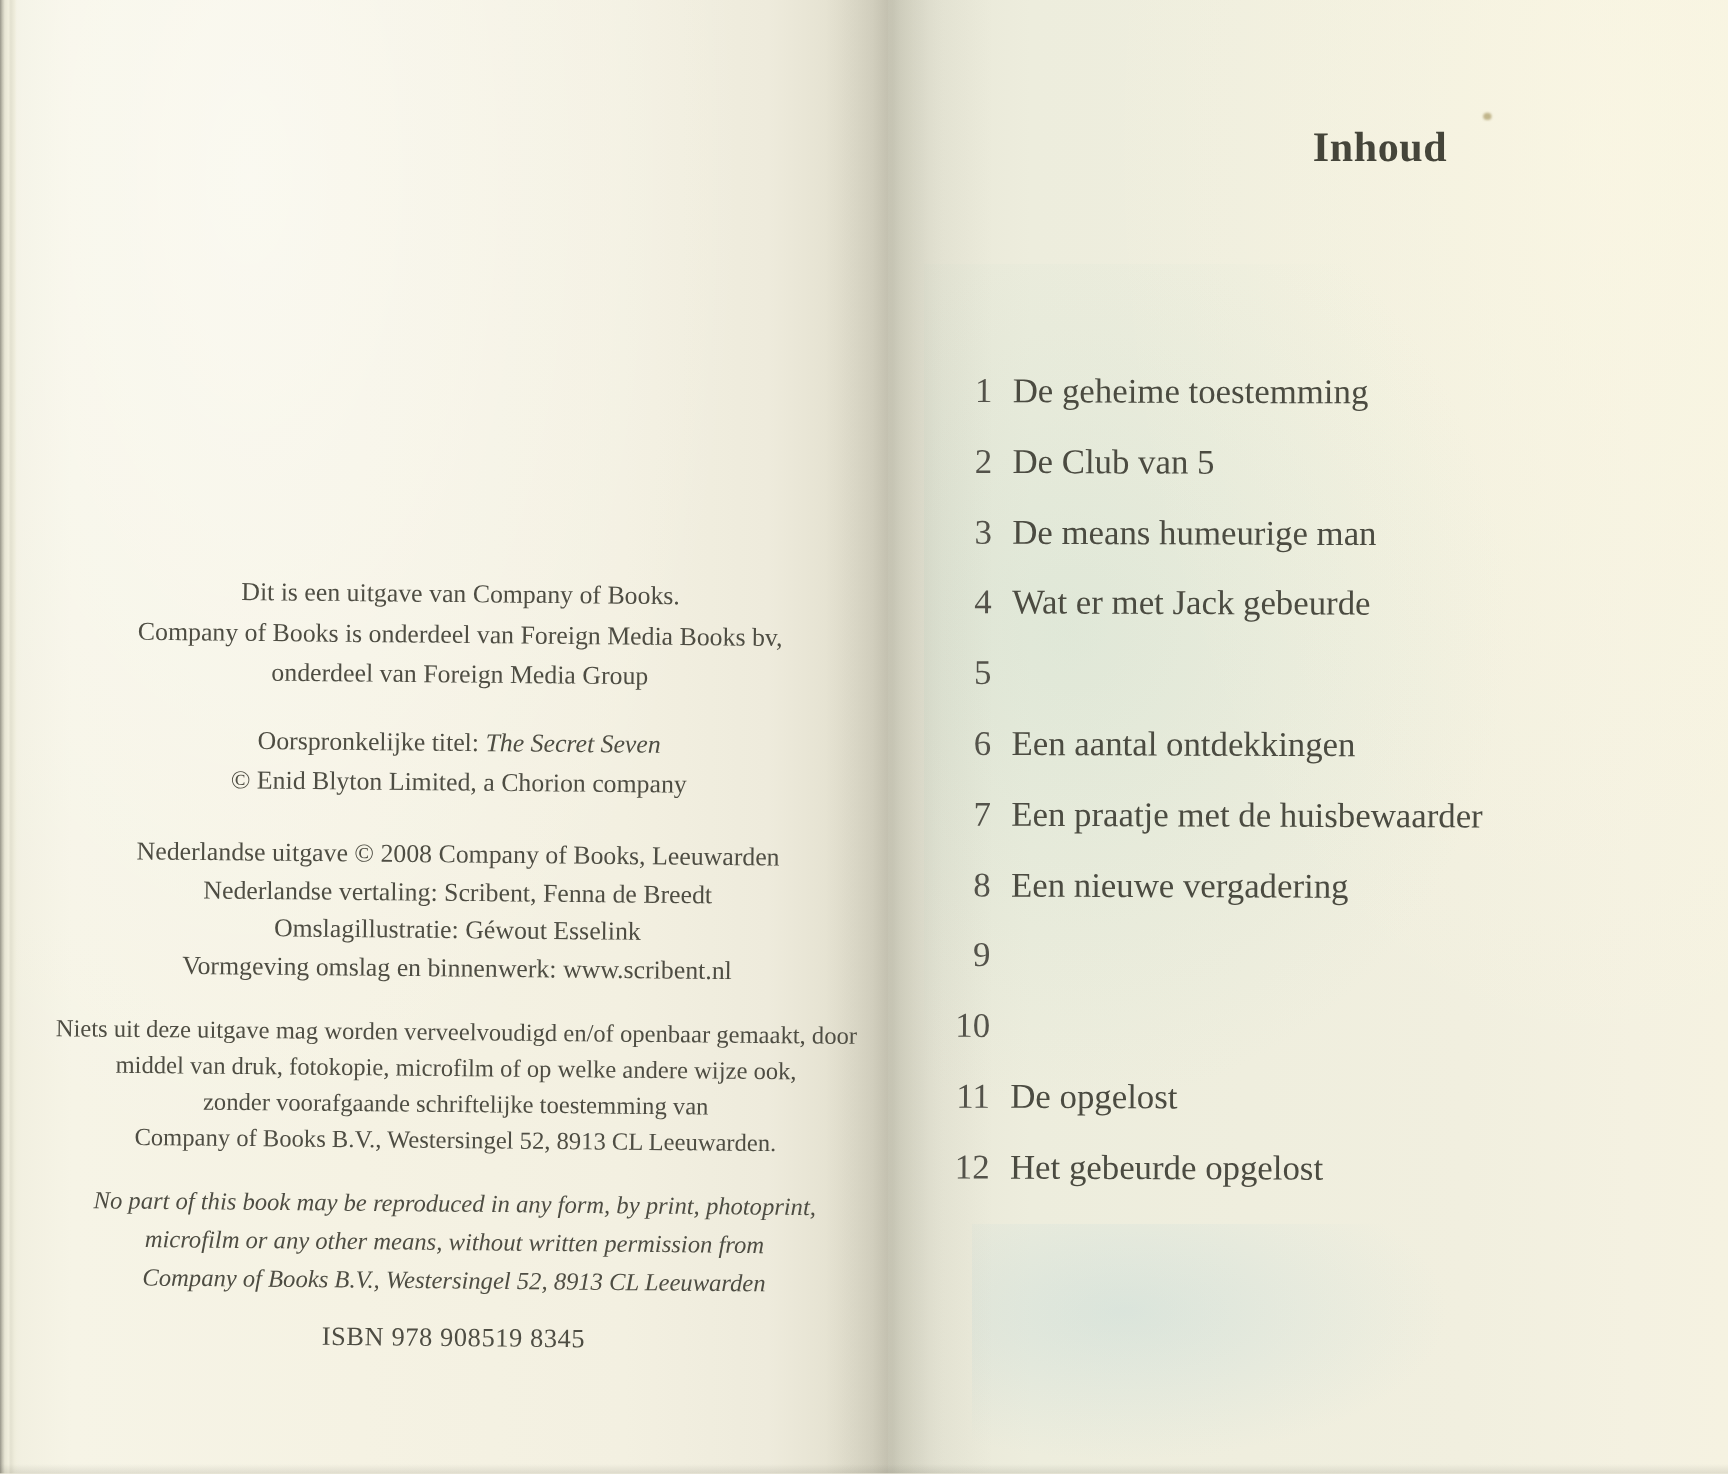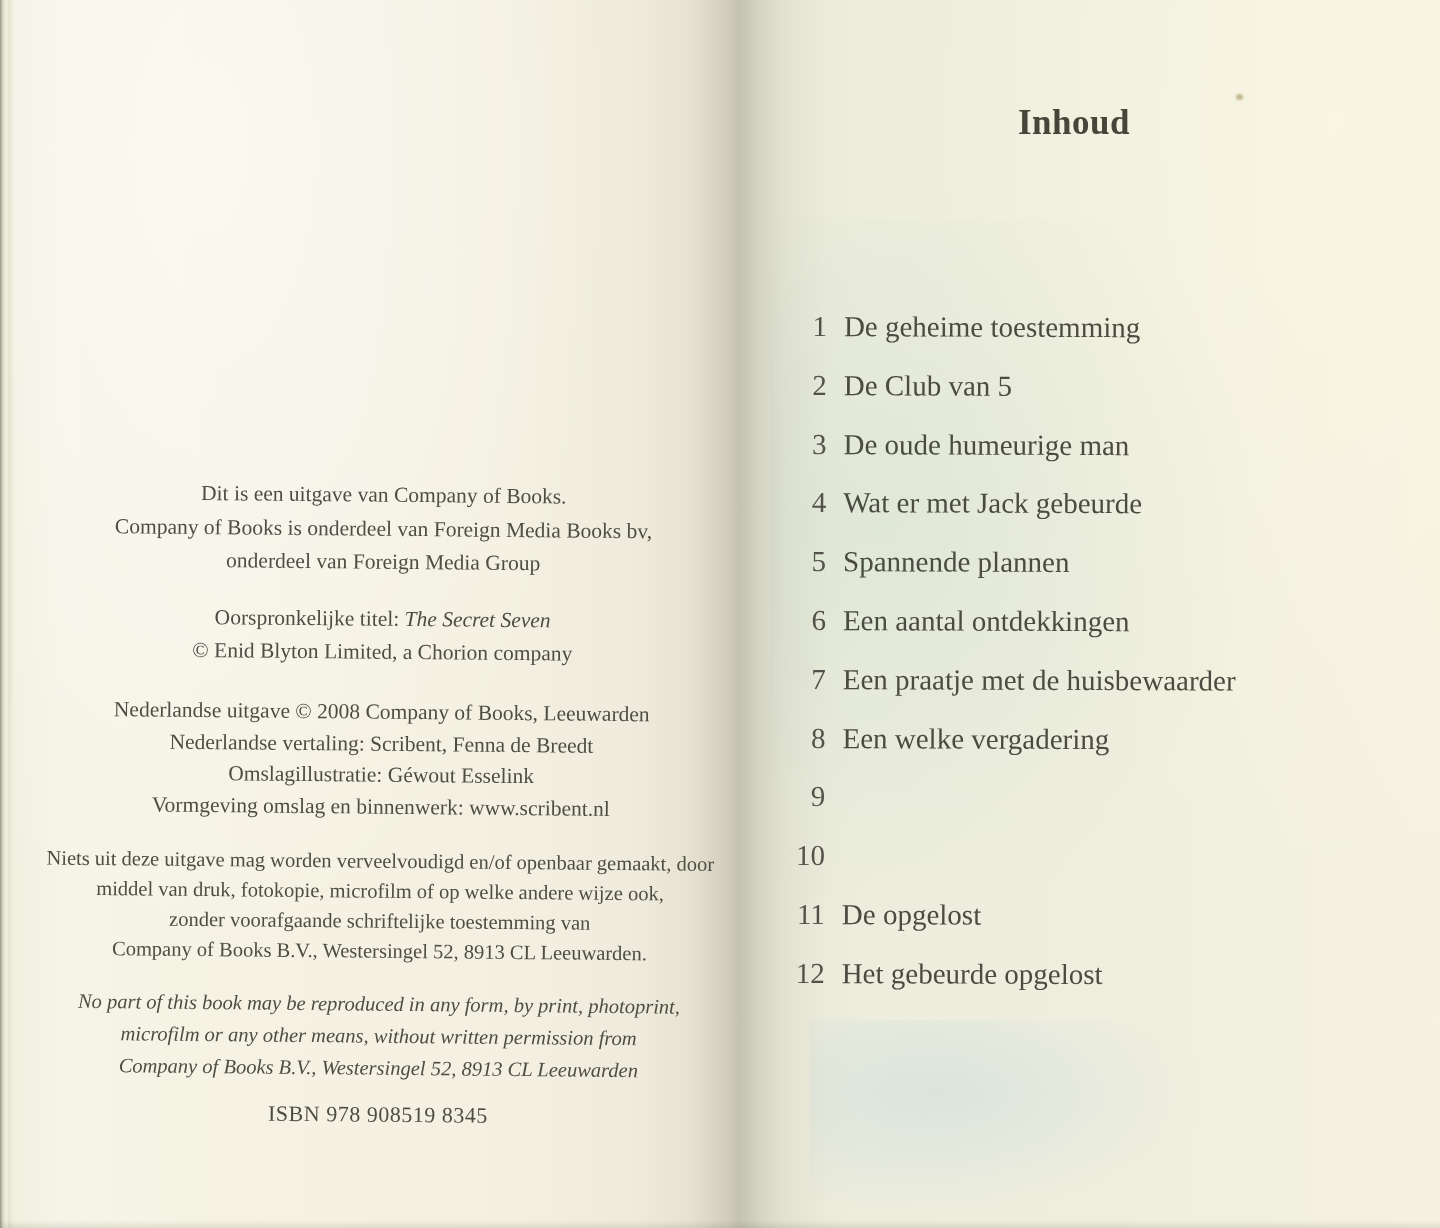--- a/index.html
+++ b/index.html
@@ -71,21 +71,21 @@
   .blk-publisher{top:479px;font-size:21.5px;line-height:33.5px;}
   .blk-original {top:603px;font-size:21.5px;line-height:33px;}
   .blk-edition  {top:697px;font-size:21.5px;line-height:31.5px;}
   .blk-nl       {top:846px;font-size:20.5px;line-height:30px;}
   .blk-en       {top:988px;font-size:20.5px;line-height:32px;font-style:italic;}
   .blk-isbn     {top:1102px;font-size:22px;letter-spacing:0.5px;}
   .italic{font-style:italic;}
   
   .toc-title{
     position:absolute;left:1018px;top:103px;width:264px;z-index:2;
-    text-align:left;font-size:35px;font-weight:bold;color:#45453a;
+    text-align:center;font-size:35px;font-weight:bold;color:#45453a;
     letter-spacing:0.5px;
   }
   .toc-list{
     position:absolute;left:788px;top:310px;width:560px;z-index:2;
     color:#4b4b41;font-size:29px;
     transform:rotate(0.2deg);transform-origin:0 0;
   }
   .toc-row{display:flex;align-items:baseline;height:58.8px;}
   .toc-num{width:39px;text-align:right;flex:none;color:#53524a;}
   .toc-chapter{margin-left:17px;white-space:nowrap;}
@@ -148,41 +148,40 @@
     <div class="toc-row">
       <span class="toc-num">1</span>
       <span class="toc-chapter">De geheime toestemming</span>
     </div>
     <div class="toc-row">
       <span class="toc-num">2</span>
       <span class="toc-chapter">De Club van 5</span>
     </div>
     <div class="toc-row">
       <span class="toc-num">3</span>
-      <span class="toc-chapter">De oude humeurige man</span>
+      <span class="toc-chapter">De means humeurige man</span>
     </div>
     <div class="toc-row">
       <span class="toc-num">4</span>
       <span class="toc-chapter">Wat er met Jack gebeurde</span>
     </div>
     <div class="toc-row">
       <span class="toc-num">5</span>
-      <span class="toc-chapter">Spannende plannen</span>
     </div>
     <div class="toc-row">
       <span class="toc-num">6</span>
       <span class="toc-chapter">Een aantal ontdekkingen</span>
     </div>
     <div class="toc-row">
       <span class="toc-num">7</span>
       <span class="toc-chapter">Een praatje met de huisbewaarder</span>
     </div>
     <div class="toc-row">
       <span class="toc-num">8</span>
-      <span class="toc-chapter">Een welke vergadering</span>
+      <span class="toc-chapter">Een nieuwe vergadering</span>
     </div>
     <div class="toc-row">
       <span class="toc-num">9</span>
     </div>
     <div class="toc-row">
       <span class="toc-num">10</span>
     </div>
     <div class="toc-row">
       <span class="toc-num">11</span>
       <span class="toc-chapter">De opgelost</span>

